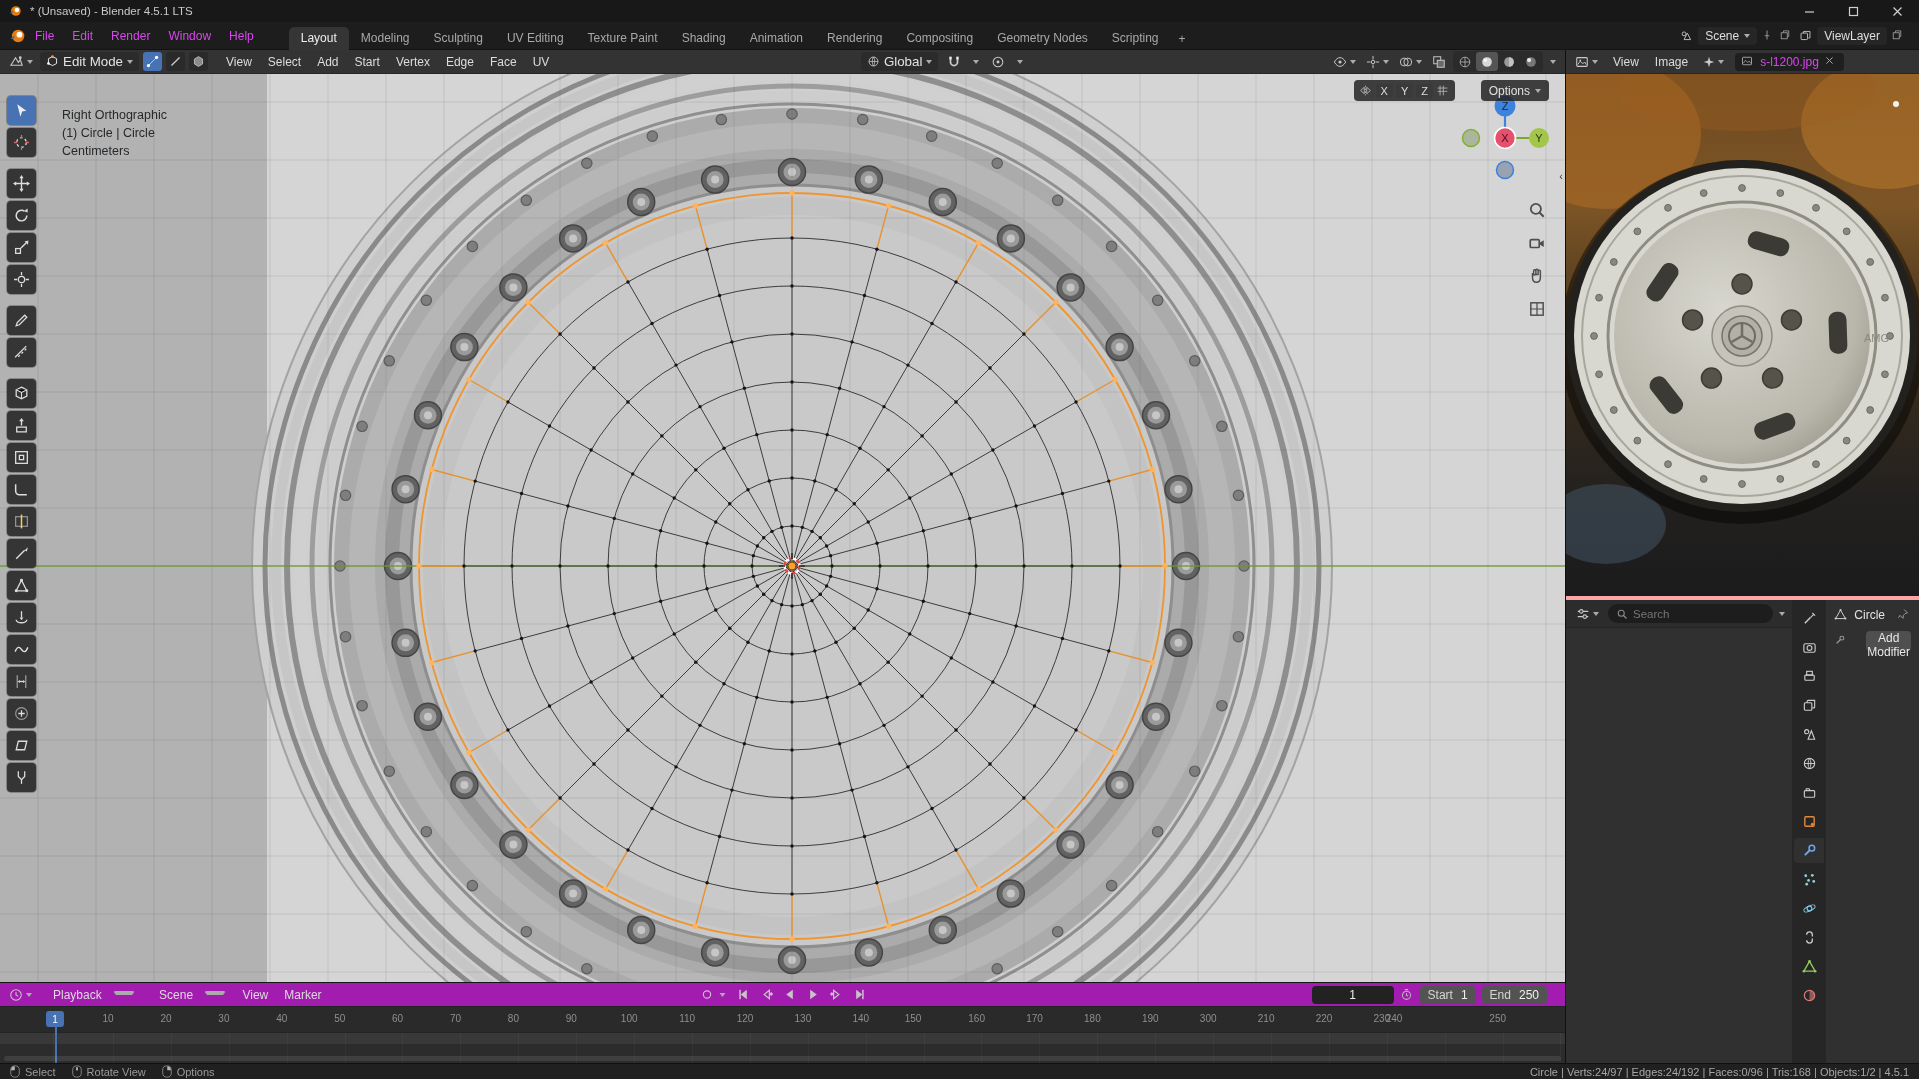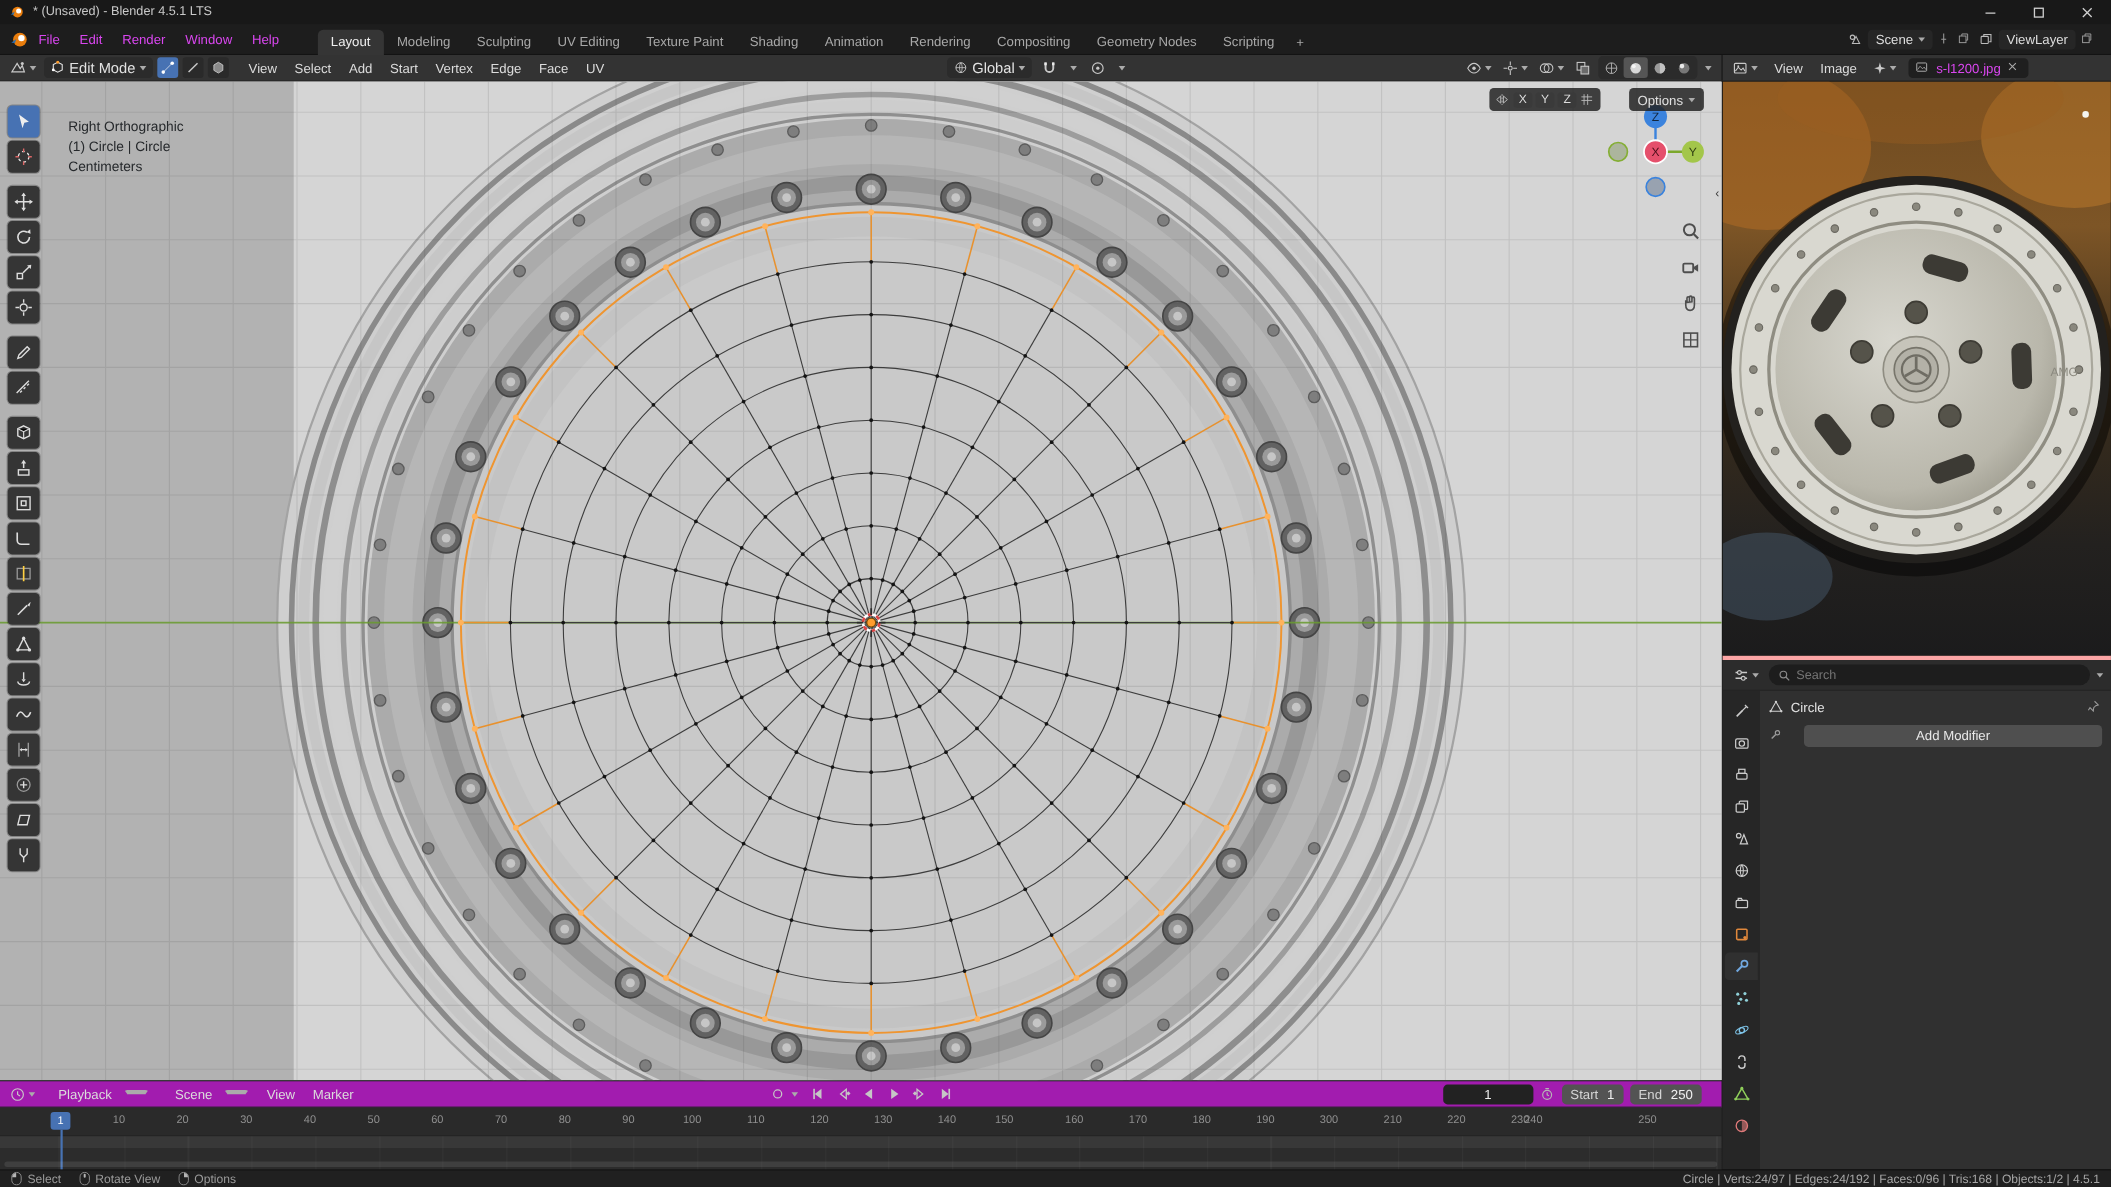--- a/index.html
+++ b/index.html
@@ -78,21 +78,21 @@
   .tl-scrollbar{position:absolute;left:4px;right:4px;bottom:2px;height:5px;border-radius:3px;background:rgba(255,255,255,.09)}
   .playhead-line{position:absolute;top:20px;bottom:0;width:2px;background:#4772b3}
   .playhead-pill{position:absolute;top:4px;height:16px;min-width:18px;padding:0 3px;margin-left:-10px;background:#4772b3;border-radius:3px;color:#fff;font-size:10px;display:flex;align-items:center;justify-content:center}
 
   
   .ie-header{height:24px;background:#333;display:flex;align-items:center;padding:0 6px;gap:4px;flex:0 0 24px;border-bottom:1px solid #262626}
   .img-field{display:flex;align-items:center;gap:5px;background:#1f1f1f;border-radius:4px;padding:2px 6px;margin-left:4px;color:#d946ef}
   .ie-canvas{flex:0 0 526px;position:relative;background:#1b1916;overflow:hidden;border-bottom:4px solid #fca5a5}
 
   
-  .props{flex:1;display:flex;flex-direction:column;background:#303030;min-height:0}
+  .props{flex:1;display:flex;background:#303030;min-height:0}
   .props-header{height:28px;display:flex;align-items:center;gap:6px;padding:0 7px;background:#2c2c2c;border-bottom:1px solid #252525}
   .search-box{flex:1;display:flex;align-items:center;gap:5px;background:#1d1d1d;border-radius:10px;padding:2px 8px;height:19px}
   .search-box input{background:transparent;border:none;outline:none;color:#cfcfcf;font-size:11.5px;width:100%;font-family:"Liberation Sans",sans-serif}
   .props-body{flex:1;display:flex;min-height:0}
   .props-tabs{width:34px;background:#262626;display:flex;flex-direction:column;align-items:center;padding-top:6px;gap:4px}
   .ptab{width:30px;height:25px;display:flex;align-items:center;justify-content:center;border-radius:4px 0 0 4px}
   .ptab.active{background:#303030}
   .props-content{flex:1;padding:8px 8px 0 8px;display:flex;flex-direction:column;gap:9px}
   .breadcrumb{display:flex;align-items:center;gap:6px;color:#e4e4e4}
   .breadcrumb .spacer{flex:1}

